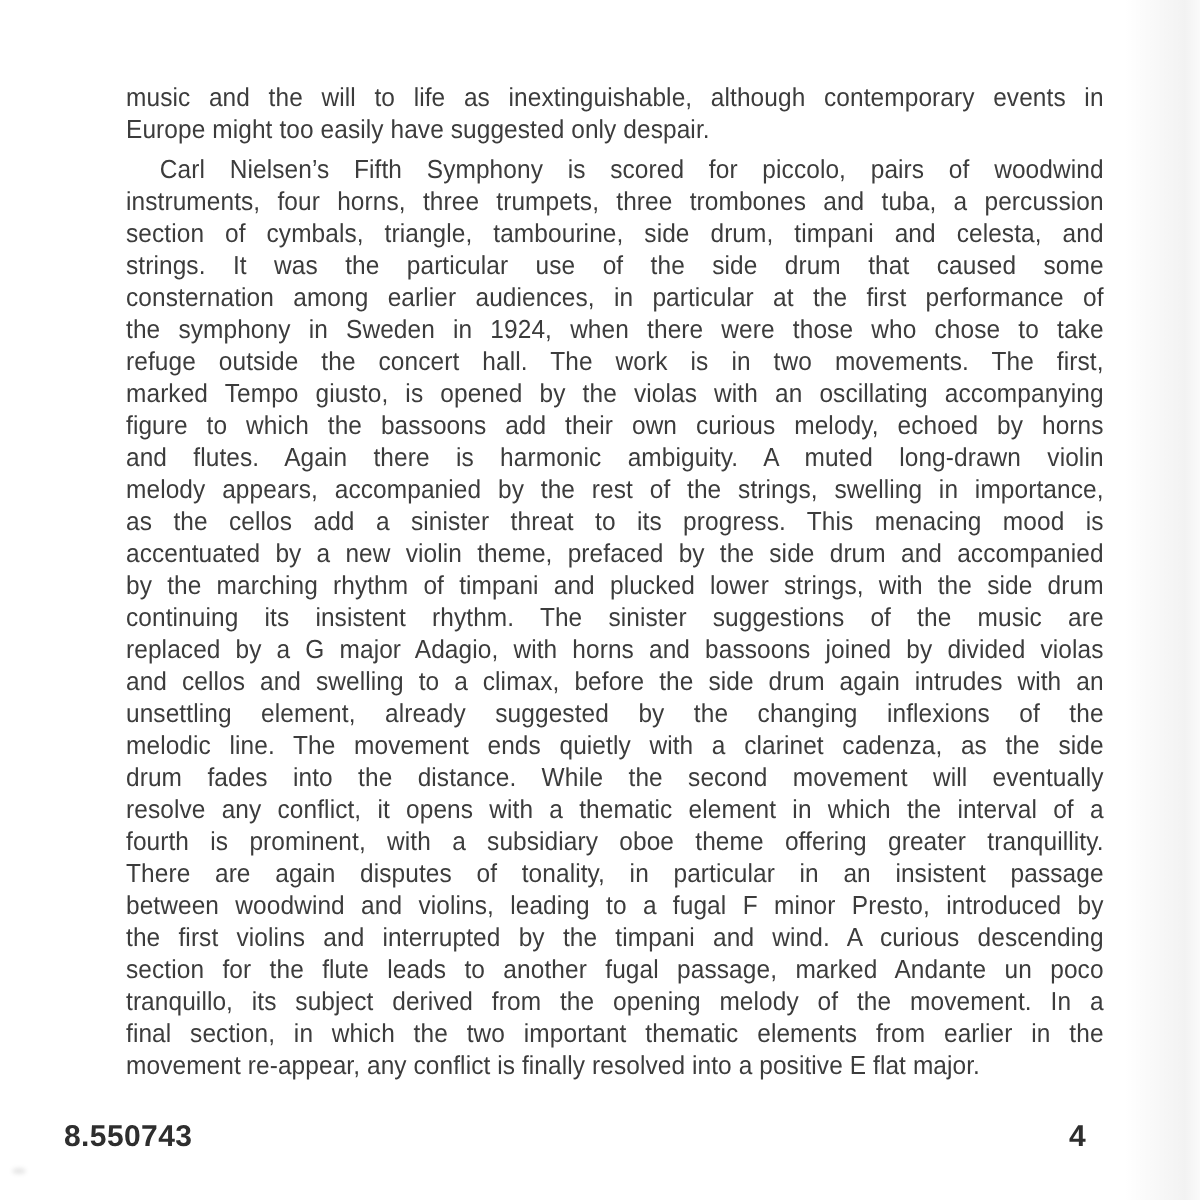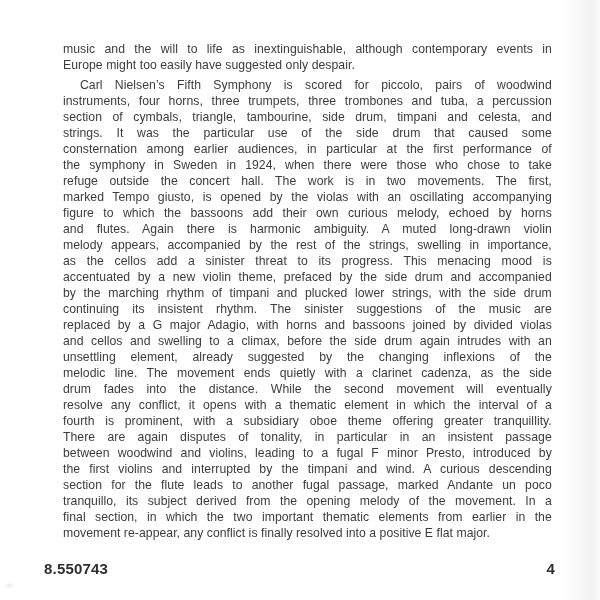--- a/index.html
+++ b/index.html
@@ -57,21 +57,21 @@
   .line {
     height: 16px;
     text-align: justify;
     text-justify: inter-word;
     text-align-last: justify;
   }
   .line.last { text-align-last: left; }
   .line.first-indent { text-indent: 18px; }
   .footer {
     position: absolute;
-    left: 44px;
+    left: 32px;
     top: 561px;
     width: 511px;
     display: flex;
     justify-content: space-between;
     align-items: baseline;
     font-size: 15px;
     line-height: 16px;
     font-weight: 700;
     letter-spacing: 0.2px;
     color: var(--footer-text, #2e2e2e);

